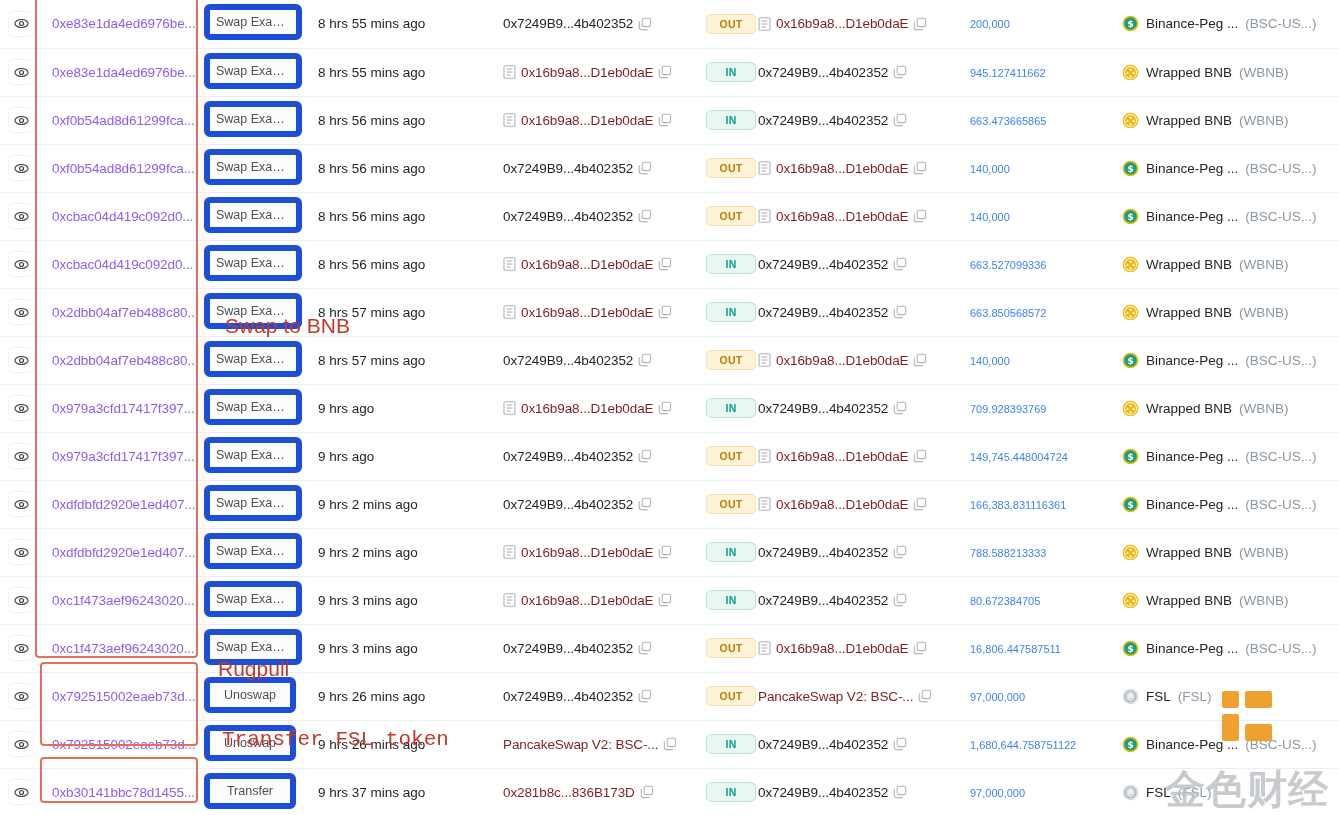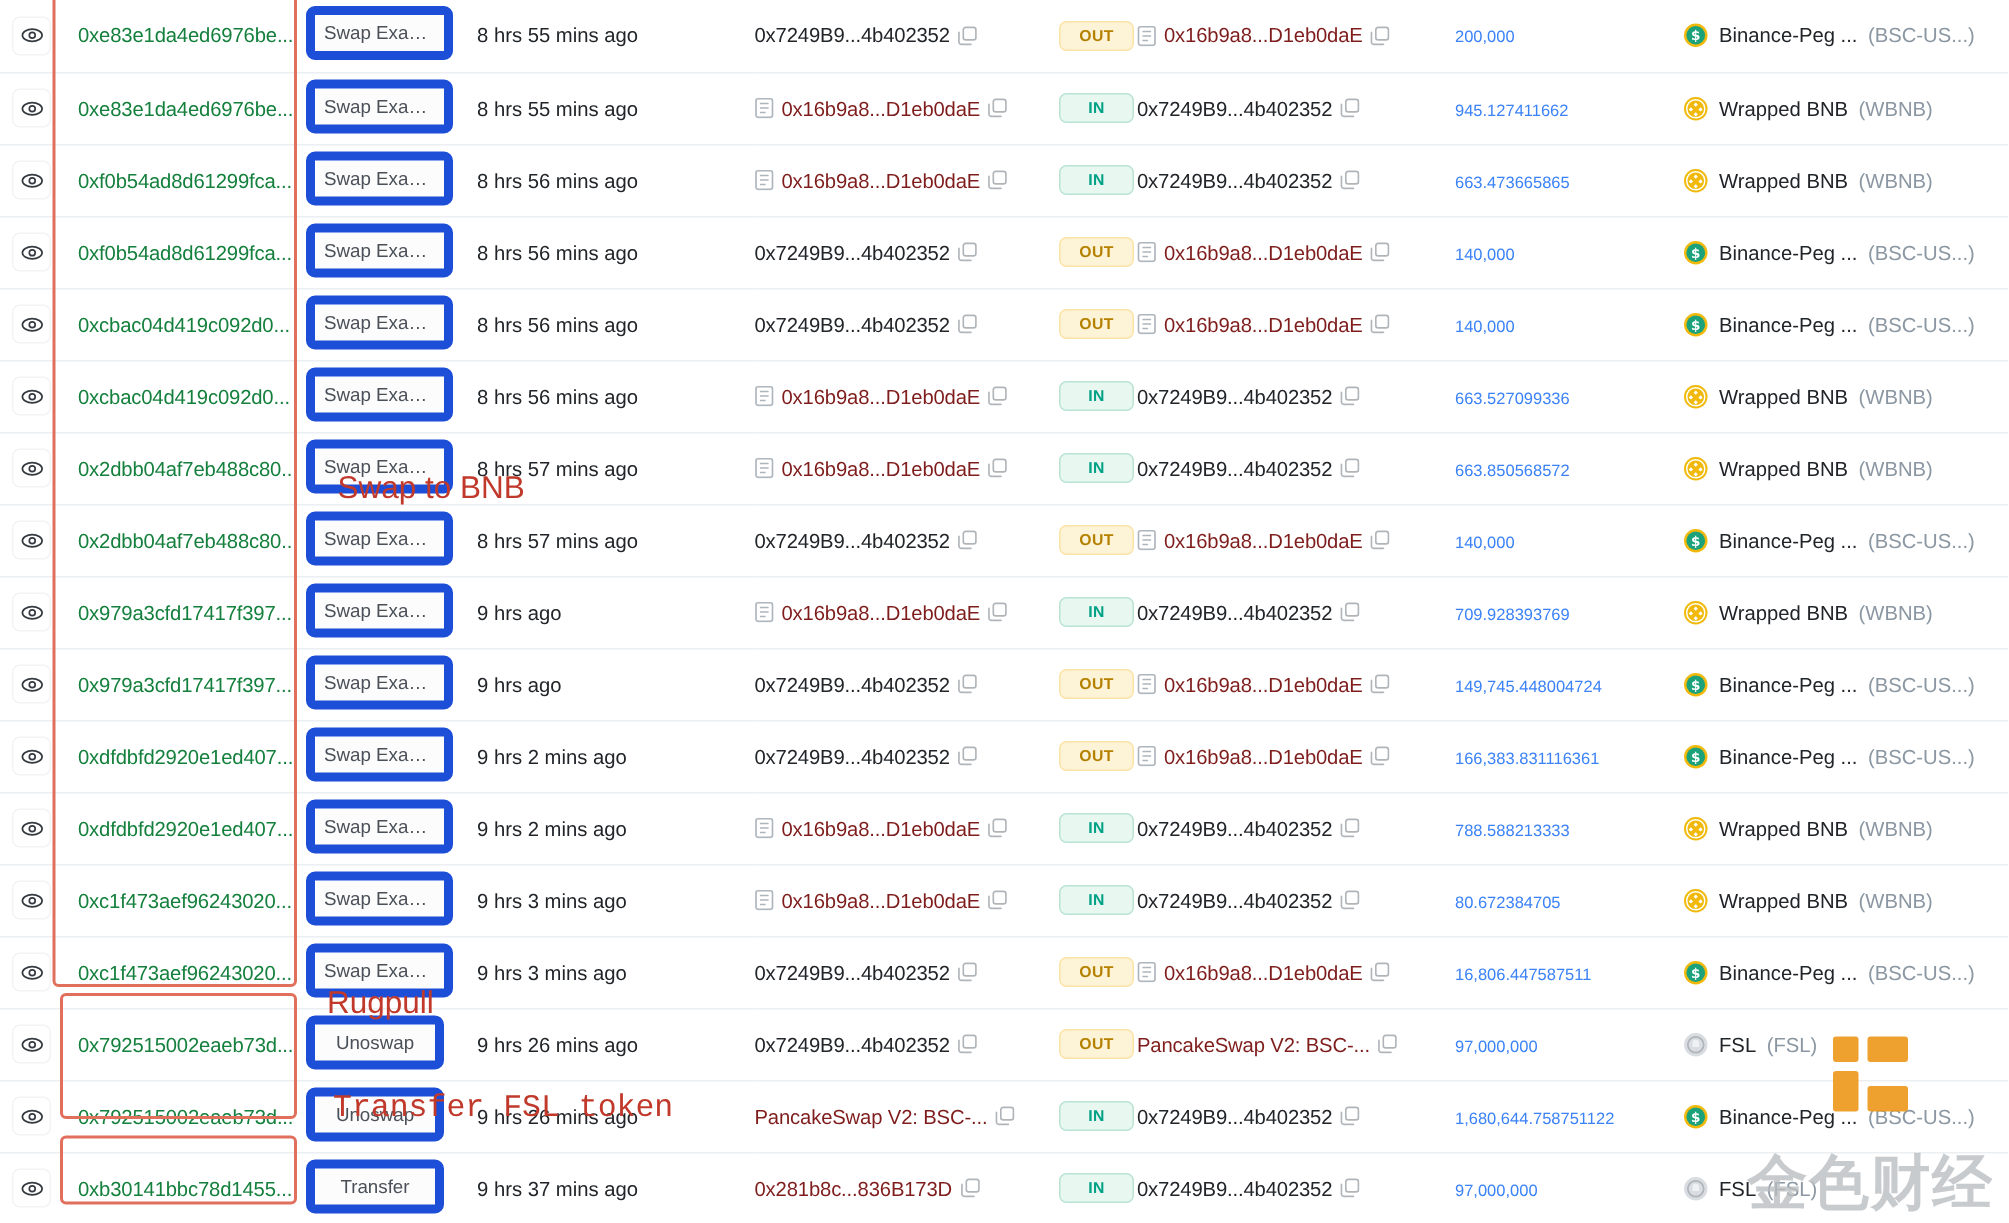--- a/index.html
+++ b/index.html
@@ -55,21 +55,21 @@
     border-radius: 5px;
     display: flex; align-items: center; justify-content: center;
     background: #fff;
   }
   .eye-box svg { display:block; }
 
   
   .hash-link {
     display: block;
     padding-left: 10px;
-    color: #15803d;
+    color: #8b5cf6;
     font-size: 13.5px;
     letter-spacing: -0.1px;
     text-decoration: none;
     overflow: hidden;
     text-overflow: ellipsis;
   }
 
   
   .method-pill {
     display: inline-block;

